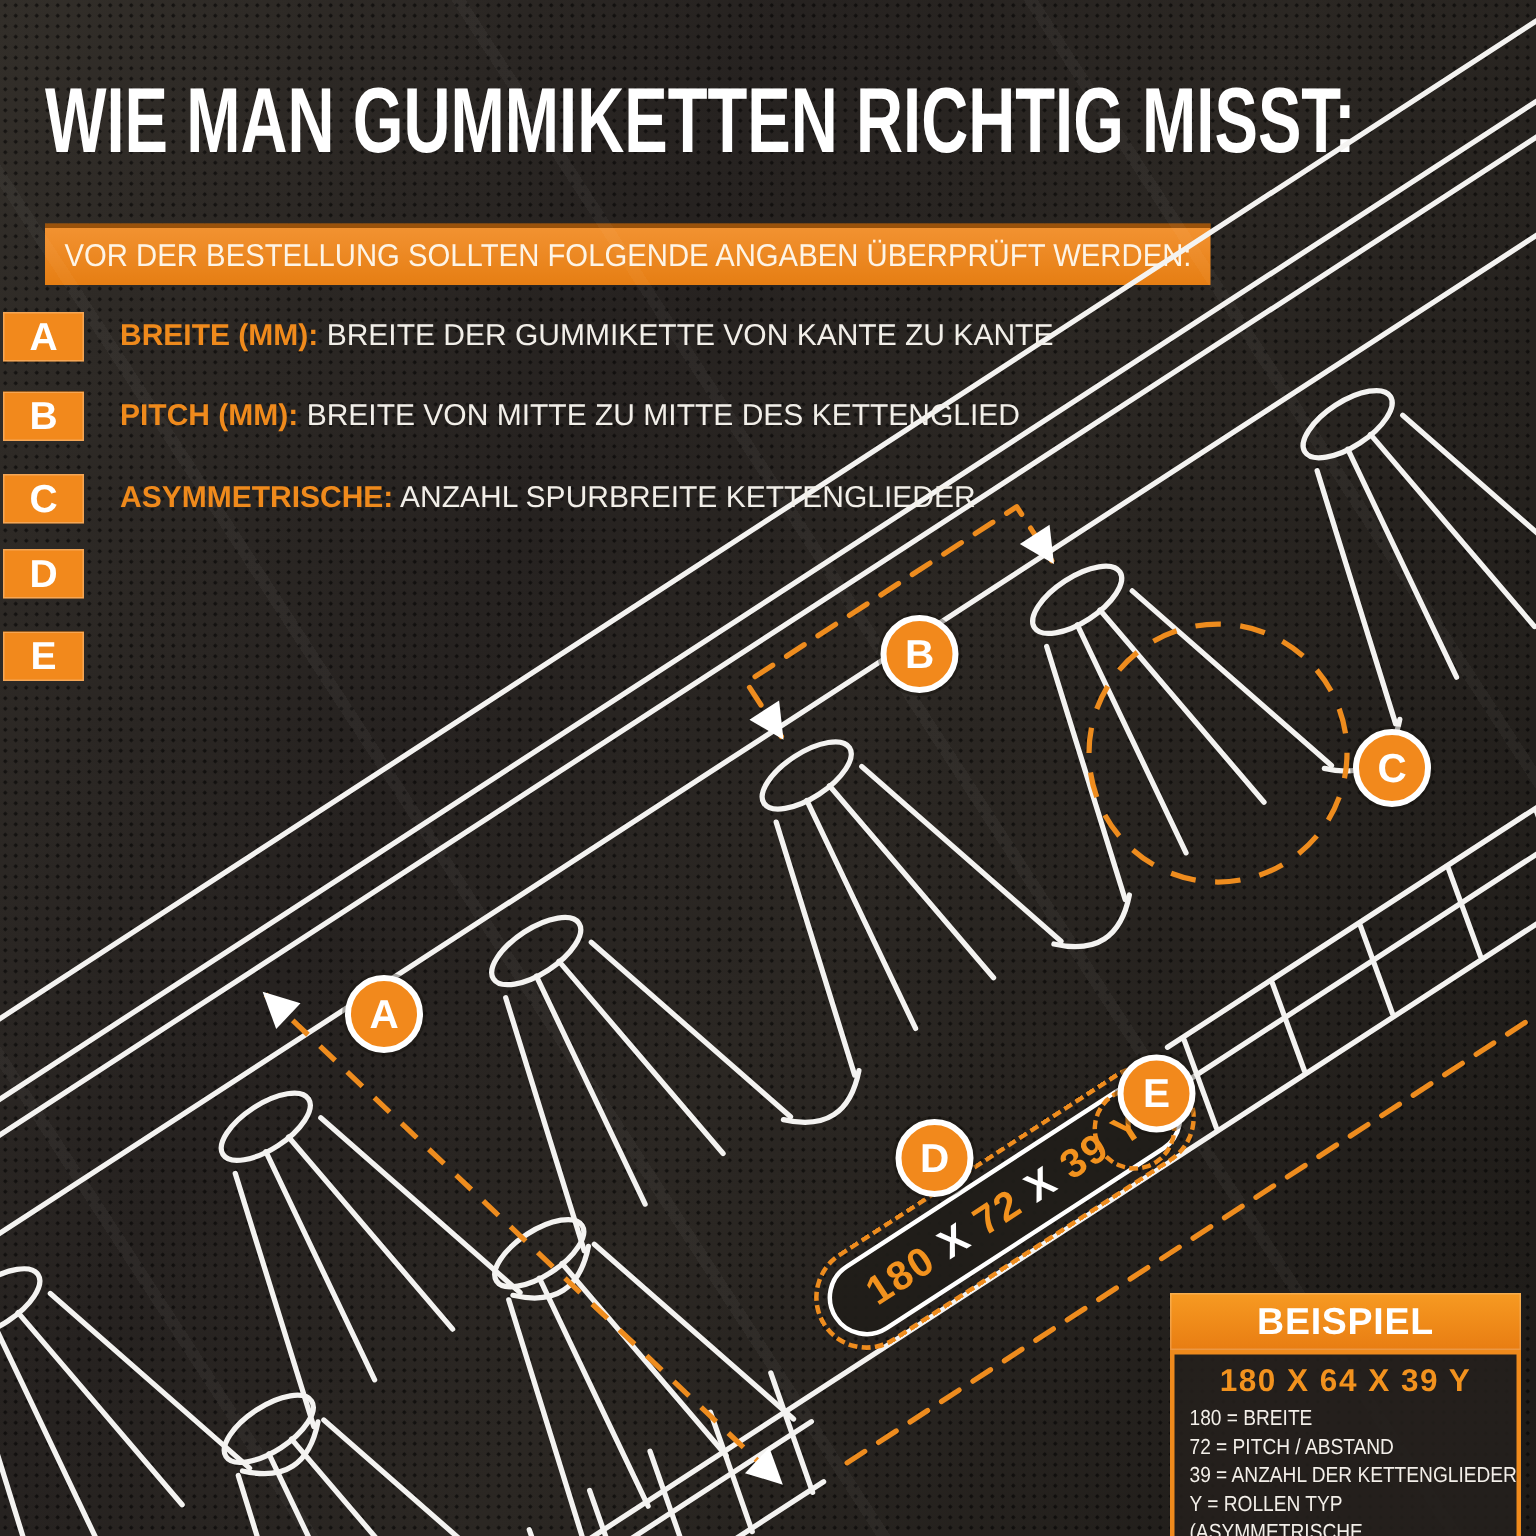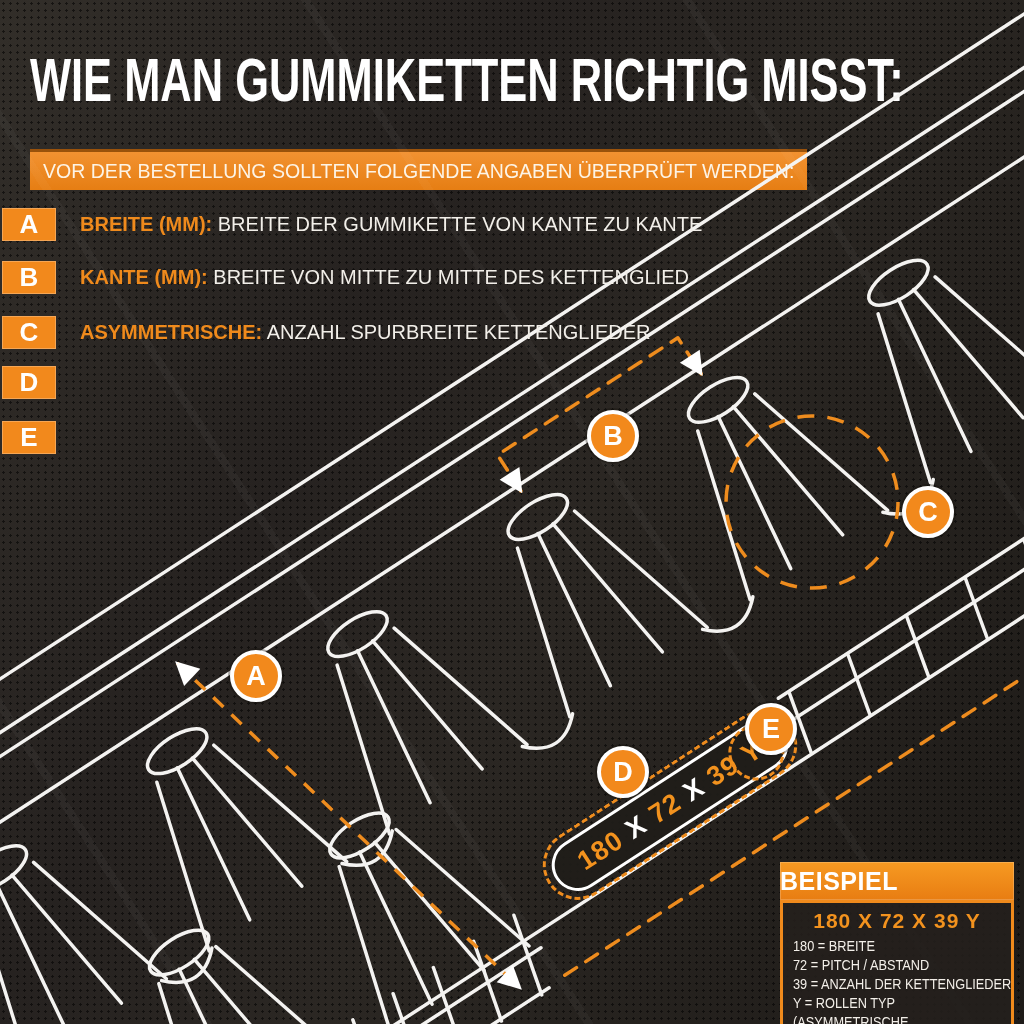--- a/index.html
+++ b/index.html
@@ -56,21 +56,21 @@
   }
   .num{color:#f2921e;} .sep{color:#fff;}
   .ywrap{position:relative;display:flex;align-items:center;justify-content:center;}
   .ycircle{
     position:absolute;left:50%;top:50%;width:50px;height:50px;margin:-25px 0 0 -25px;
     border:3px dashed #ee8c1e;border-radius:50%;pointer-events:none;
   }
   .example{position:absolute;left:780px;top:862px;width:234px;z-index:9;}
   .ex-head{
     height:38px;background:linear-gradient(#f79a22,#e87d12);color:#fff;
-    font-size:25px;font-weight:700;line-height:38px;letter-spacing:.5px;
+    font-size:25px;font-weight:700;text-align:center;line-height:38px;letter-spacing:.5px;
     transform-origin:center;box-shadow:inset 0 0 0 1px rgba(255,255,255,.2);
   }
   .ex-body{
     box-sizing:border-box;border:3px solid #ef8a1c;background:rgba(36,32,28,.88);
     padding:4px 10px 9px 10px;
   }
   .ex-size{color:#f2921e;font-size:21px;font-weight:700;text-align:center;letter-spacing:1px;margin:2px 0 4px 0;}
   .ex-line{color:#f3efe9;font-size:14.5px;line-height:19px;white-space:nowrap;transform:scaleX(.88);transform-origin:left center;}
 </style>
 </head>
@@ -179,21 +179,21 @@
   <div class="banner">
     <span class="banner-inner">VOR DER BESTELLUNG SOLLTEN FOLGENDE ANGABEN ÜBERPRÜFT WERDEN:</span>
   </div>
 
   <div class="legend-row" style="top:208px">
     <div class="key">A</div>
     <p class="ltxt"><span class="term">BREITE (MM):</span> <span>BREITE DER GUMMIKETTE VON KANTE ZU KANTE</span></p>
   </div>
   <div class="legend-row" style="top:261px">
     <div class="key">B</div>
-    <p class="ltxt"><span class="term">KANTE (MM):</span> <span>BREITE VON MITTE ZU MITTE DES KETTENGLIED</span></p>
+    <p class="ltxt"><span class="term">PITCH (MM):</span> <span>BREITE VON MITTE ZU MITTE DES KETTENGLIED</span></p>
   </div>
   <div class="legend-row" style="top:316px">
     <div class="key">C</div>
     <p class="ltxt"><span class="term">ASYMMETRISCHE:</span> <span>ANZAHL SPURBREITE KETTENGLIEDER</span></p>
   </div>
   <div class="legend-row" style="top:366px;width:600px">
     <div class="key">D</div>
   </div>
   <div class="legend-row" style="top:421px;width:500px">
     <div class="key">E</div>
@@ -215,21 +215,21 @@
 
   <div class="marker" style="left:230px;top:650px">A</div>
   <div class="marker" style="left:587px;top:410px">B</div>
   <div class="marker" style="left:902px;top:486px">C</div>
   <div class="marker" style="left:597px;top:746px">D</div>
   <div class="marker" style="left:745px;top:703px">E</div>
 
   <div class="example">
     <div class="ex-head">BEISPIEL</div>
     <div class="ex-body">
-      <div class="ex-size">180 X 72 X 39 Y</div>
+      <div class="ex-size">180 X 64 X 39 Y</div>
       <div class="ex-line">180 = BREITE</div>
       <div class="ex-line">72 = PITCH / ABSTAND</div>
       <div class="ex-line">39 = ANZAHL DER KETTENGLIEDER</div>
       <div class="ex-line" style="white-space:normal">Y = ROLLEN TYP (ASYMMETRISCHE GUMMIKETTE)</div>
     </div>
   </div>
 
 </div>
 
 </body></html>

